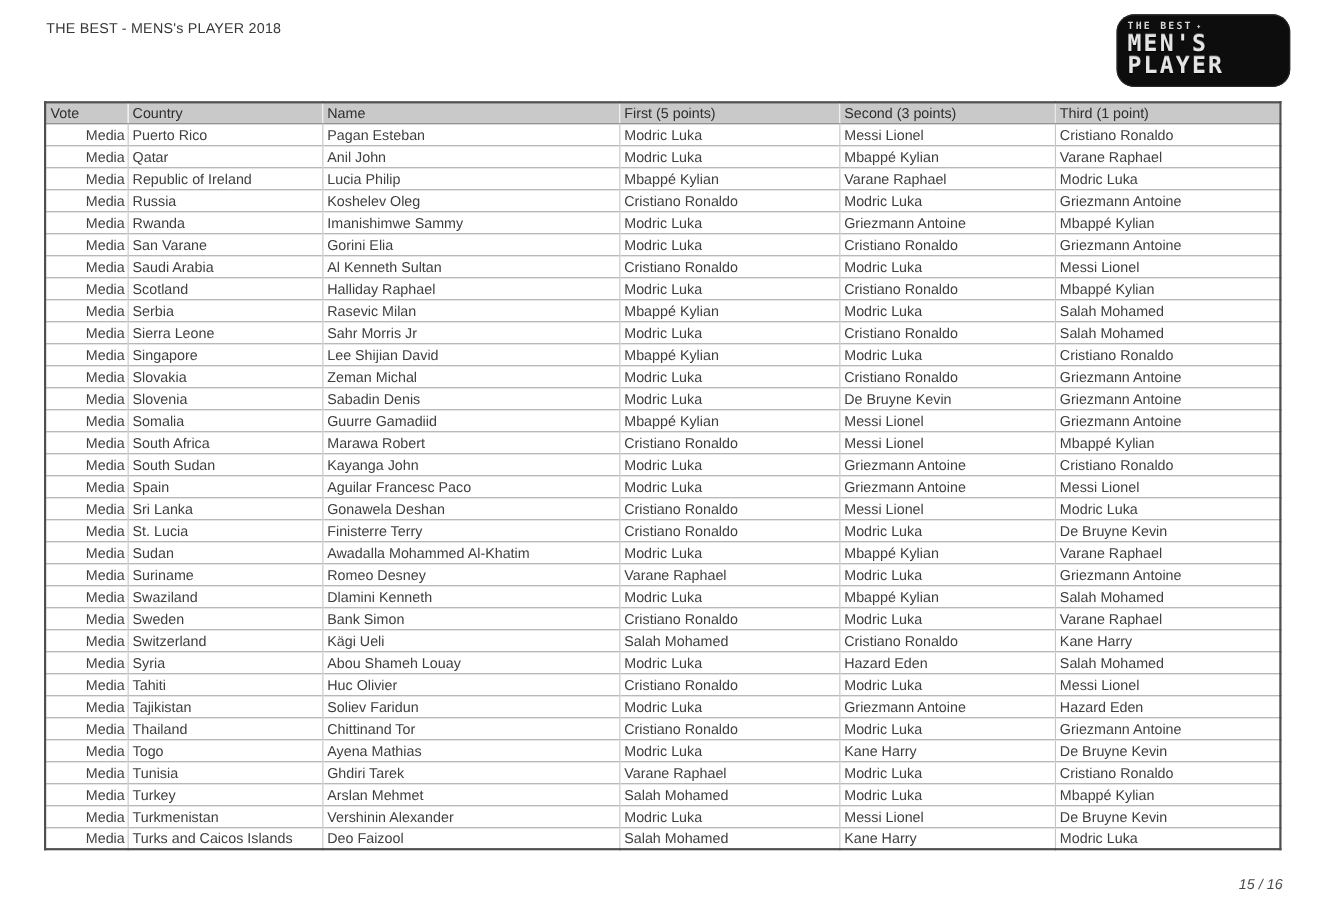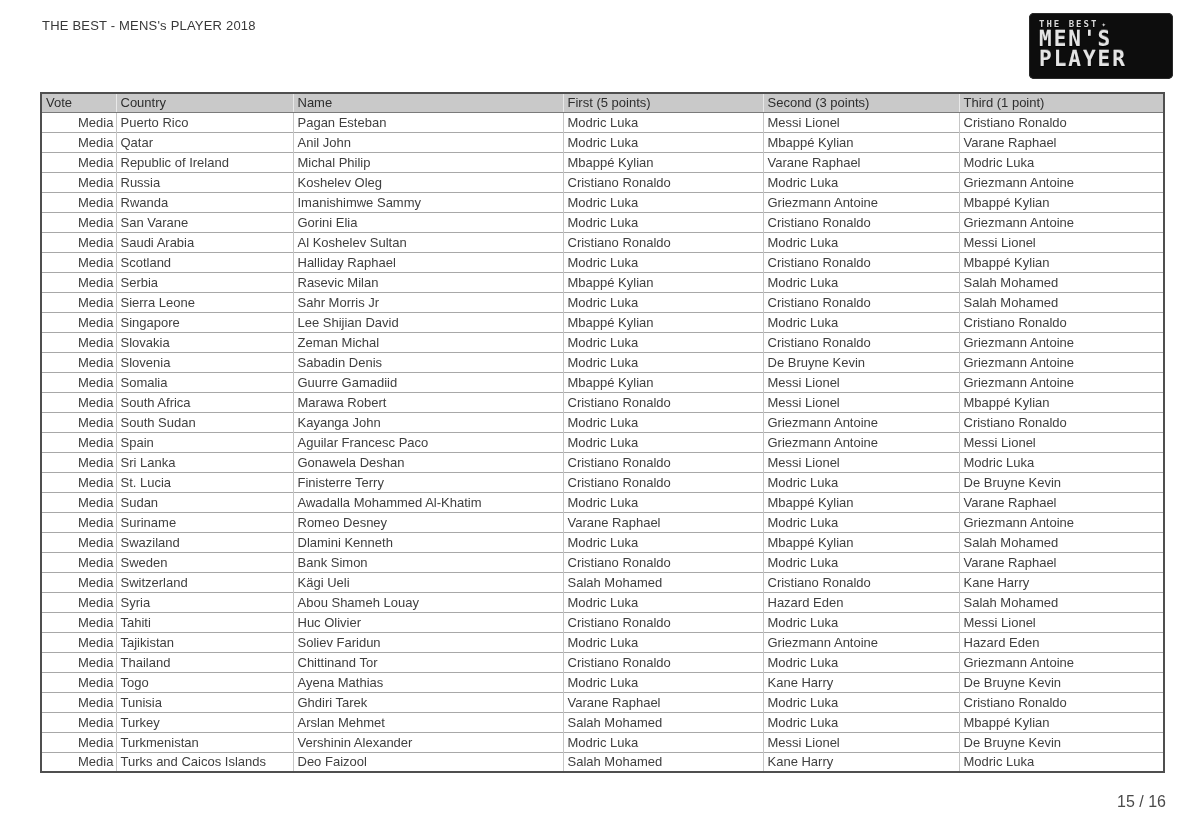--- a/index.html
+++ b/index.html
@@ -19,24 +19,24 @@
     top: 18px;
     font-size: 13px;
     letter-spacing: 0.2px;
     color: #383838;
   }
   
   .logo {
     position: absolute;
     top: 13px;
     right: 27px;
-    width: 144px;
+    width: 158px;
     height: 66px;
     background: #0d0d0d;
-    border-radius: 5px;
+    border-radius: 16px;
     padding: 6px 10px 4px 10px;
     box-shadow: 0 0 0 1px #2a2a2a inset;
   }
   .logo-line1 {
     font-family: "DejaVu Sans Mono", monospace;
     font-weight: bold;
     font-size: 9px;
     letter-spacing: 2px;
     color: #d9d9d9;
     text-shadow: 0 1px 0 #000;
@@ -91,22 +91,23 @@
   col.c-vote    { width: 75px; }
   col.c-country { width: 177px; }
   col.c-name    { width: 270px; }
   col.c-first   { width: 200px; }
   col.c-second  { width: 196px; }
   col.c-third   { width: 205px; }
   .page-number {
     position: absolute;
     right: 34px;
     bottom: 10px;
-    font-size: 16px;
+    font-size: 13px;
     color: #4a4a4a;
+    font-style: italic;
   }
 </style>
 </head>
 <body>
 
 <div class="page">
 
   <div class="doc-title">THE BEST - MENS's PLAYER 2018</div>
 
   <div class="logo">
@@ -149,21 +150,21 @@
           <td>Media</td>
           <td>Qatar</td>
           <td>Anil John</td>
           <td>Modric Luka</td>
           <td>Mbappé Kylian</td>
           <td>Varane Raphael</td>
         </tr>
         <tr>
           <td>Media</td>
           <td>Republic of Ireland</td>
-          <td>Michal Philip</td>
+          <td>Lucia Philip</td>
           <td>Mbappé Kylian</td>
           <td>Varane Raphael</td>
           <td>Modric Luka</td>
         </tr>
         <tr>
           <td>Media</td>
           <td>Russia</td>
           <td>Koshelev Oleg</td>
           <td>Cristiano Ronaldo</td>
           <td>Modric Luka</td>
@@ -181,21 +182,21 @@
           <td>Media</td>
           <td>San Varane</td>
           <td>Gorini Elia</td>
           <td>Modric Luka</td>
           <td>Cristiano Ronaldo</td>
           <td>Griezmann Antoine</td>
         </tr>
         <tr>
           <td>Media</td>
           <td>Saudi Arabia</td>
-          <td>Al Koshelev Sultan</td>
+          <td>Al Kenneth Sultan</td>
           <td>Cristiano Ronaldo</td>
           <td>Modric Luka</td>
           <td>Messi Lionel</td>
         </tr>
         <tr>
           <td>Media</td>
           <td>Scotland</td>
           <td>Halliday Raphael</td>
           <td>Modric Luka</td>
           <td>Cristiano Ronaldo</td>

